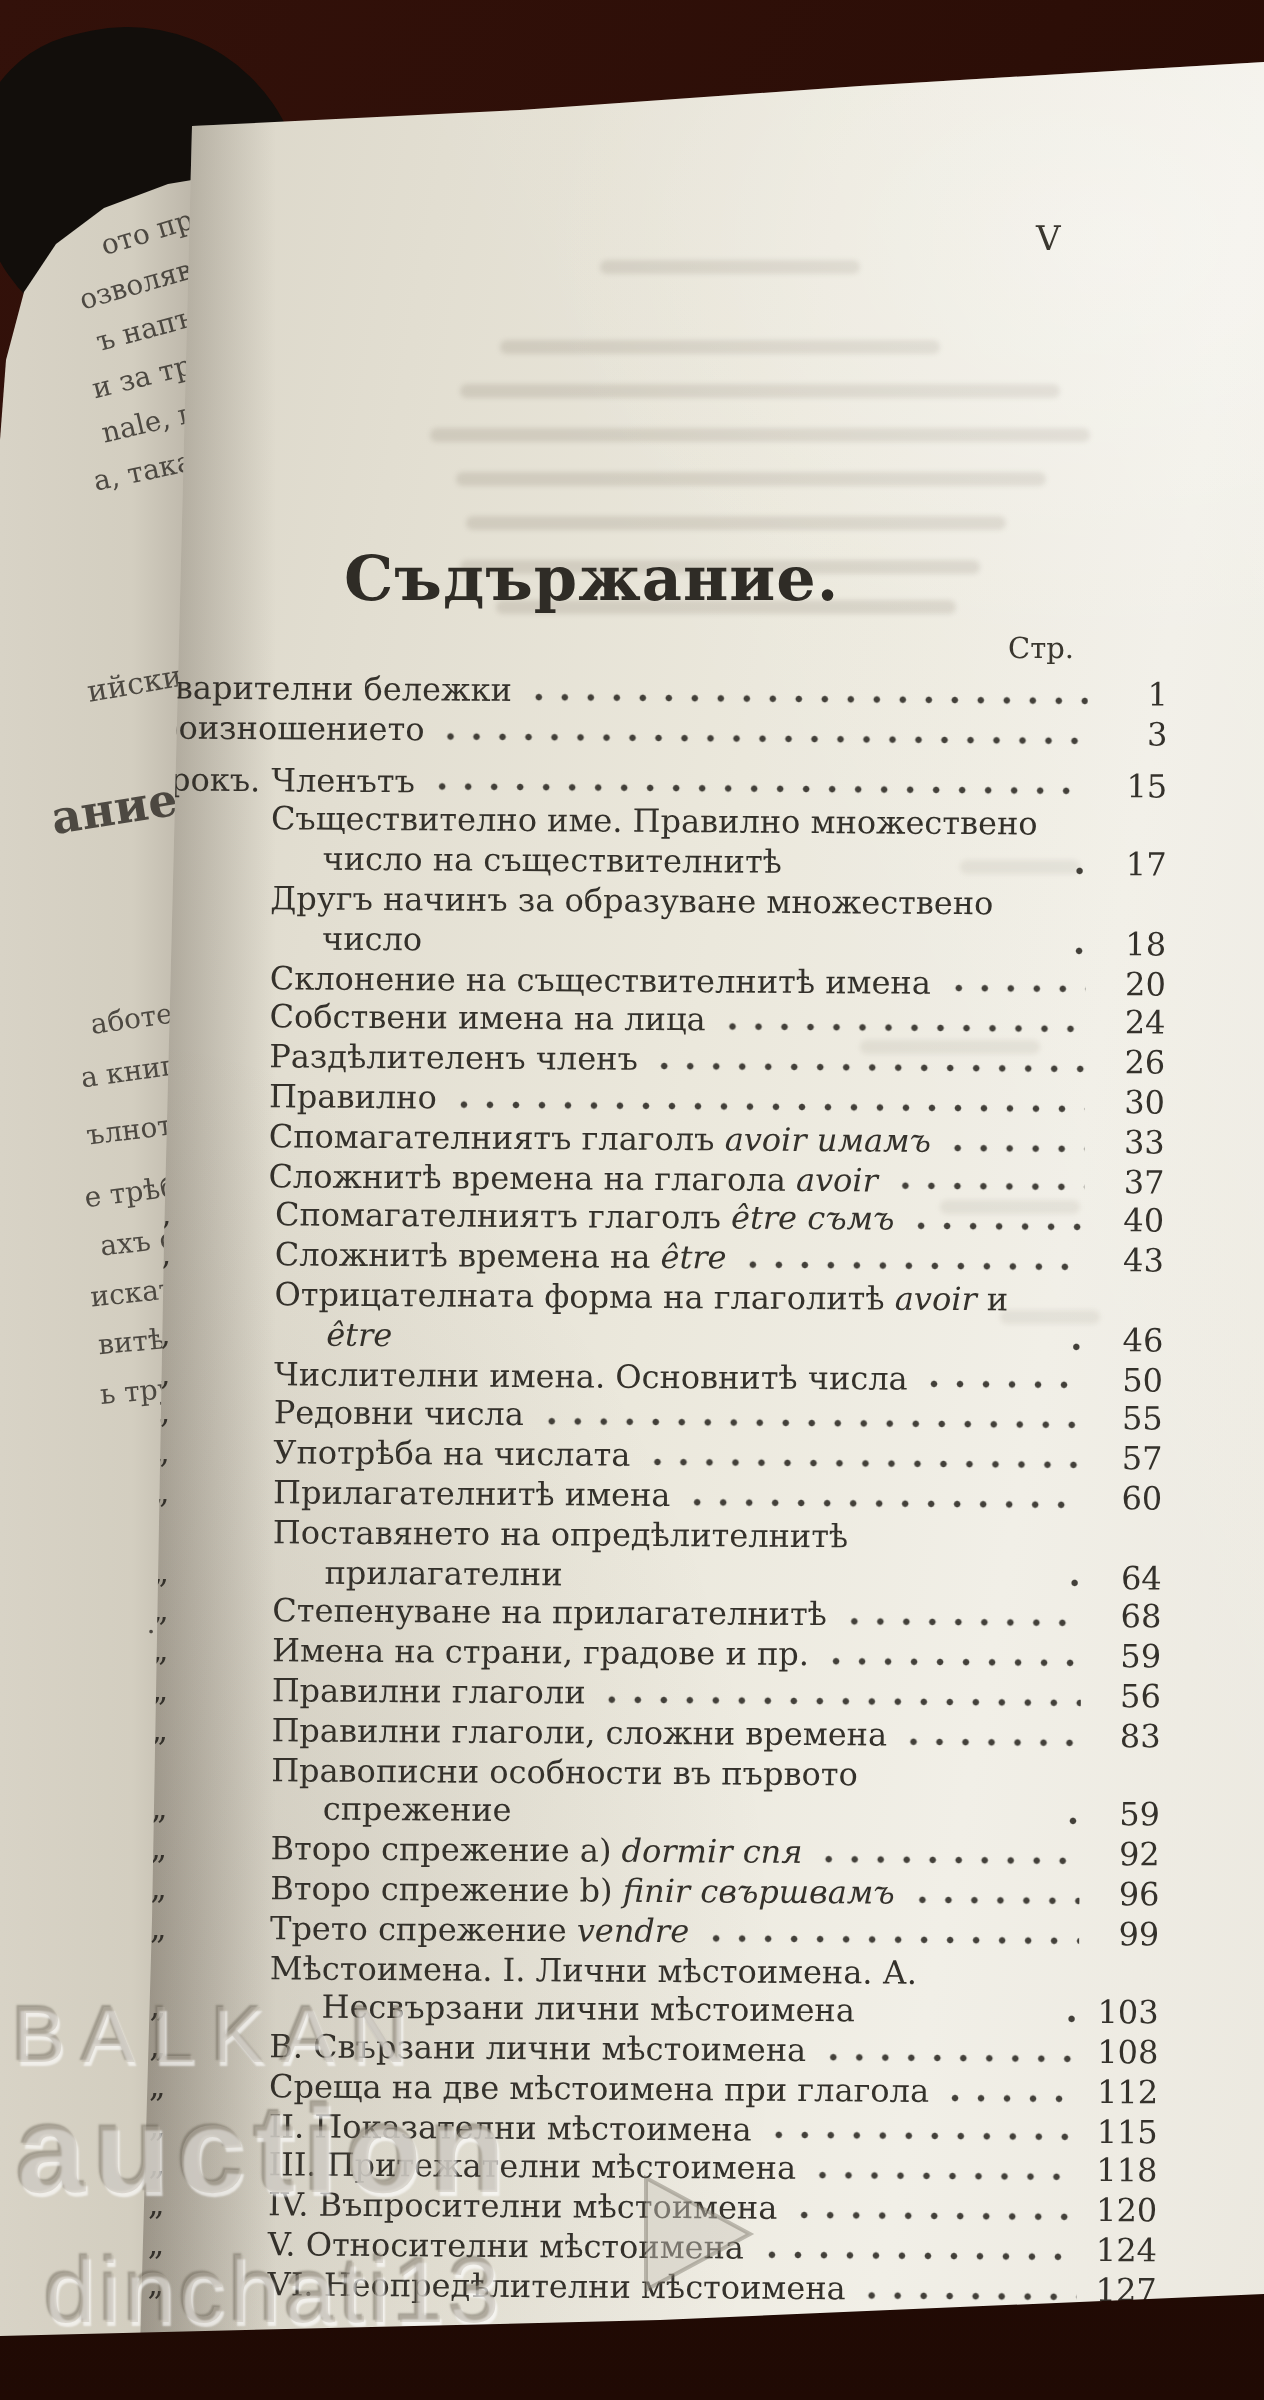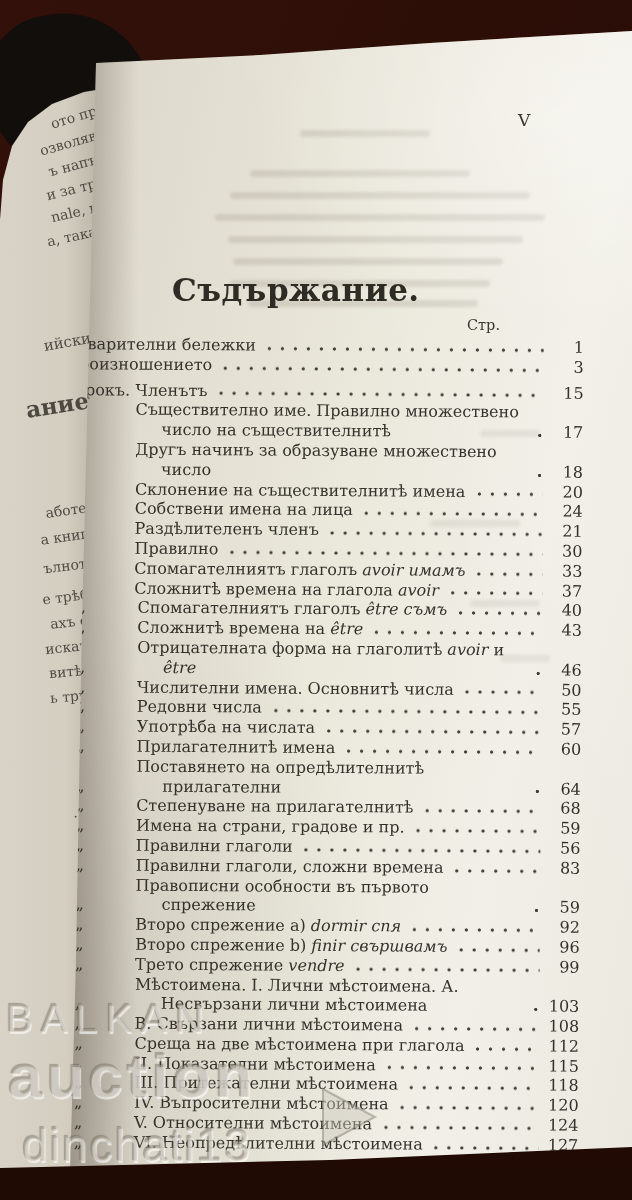--- a/index.html
+++ b/index.html
@@ -54,21 +54,21 @@
   .st.lite{background:rgba(128,120,106,.12);}
   
   .folio{
     position:absolute;left:518px;top:110px;font-size:17px;color:#3a372f;letter-spacing:1px;
   }
   .toc-title{
     position:absolute;left:172px;top:272px;width:230px;text-align:center;
     font-size:31px;font-weight:bold;color:#2f2c26;letter-spacing:.5px;
   }
   .page-col-header{
-    position:absolute;left:467px;top:317px;width:70px;text-align:left;
+    position:absolute;left:467px;top:317px;width:70px;text-align:right;
     font-size:14.5px;color:#3a372f;
   }
   .toc-rows{
     position:absolute;left:44px;top:334px;width:540px;
     font-size:16px;line-height:19.8px;color:#34312b;
     transform:rotate(.4deg);transform-origin:top left;
   }
   .toc-row{display:flex;align-items:flex-end;}
   .toc-row.first-lesson{margin-top:6px;}
   .c-num{flex:0 0 22px;text-align:right;}
@@ -195,21 +195,21 @@
           <span class="c-lead">„</span>
           <span class="c-text">Собствени имена на лица</span>
           <span class="c-leader"></span>
           <span class="c-page">24</span>
         </div>
         <div class="toc-row ">
           <span class="c-num">6.</span>
           <span class="c-lead">„</span>
           <span class="c-text">Раздѣлителенъ членъ</span>
           <span class="c-leader"></span>
-          <span class="c-page">21</span>
+          <span class="c-page">26</span>
         </div>
         <div class="toc-row ">
           <span class="c-num">7.</span>
           <span class="c-lead">„</span>
           <span class="c-text">Правилно</span>
           <span class="c-leader"></span>
           <span class="c-page">30</span>
         </div>
         <div class="toc-row ">
           <span class="c-num">8.</span>

